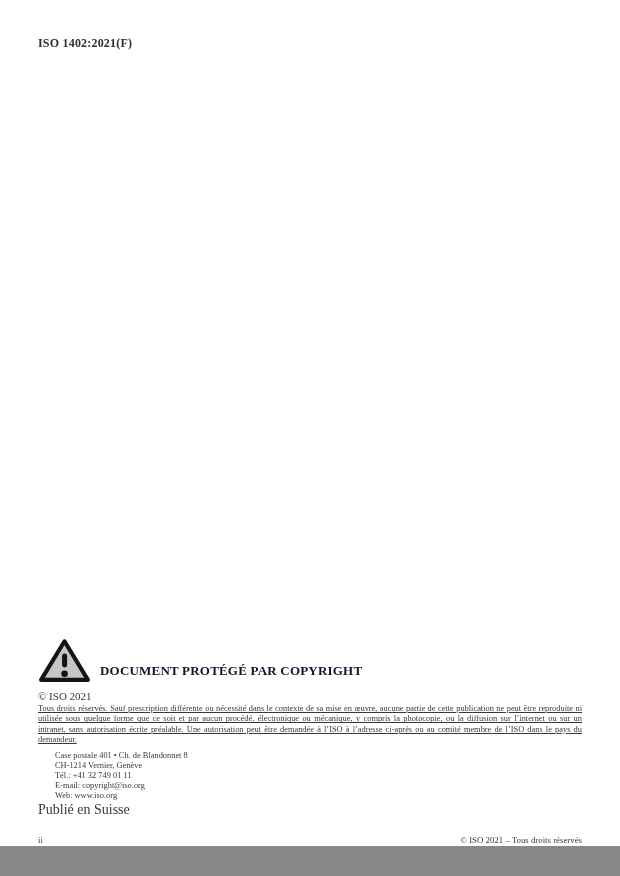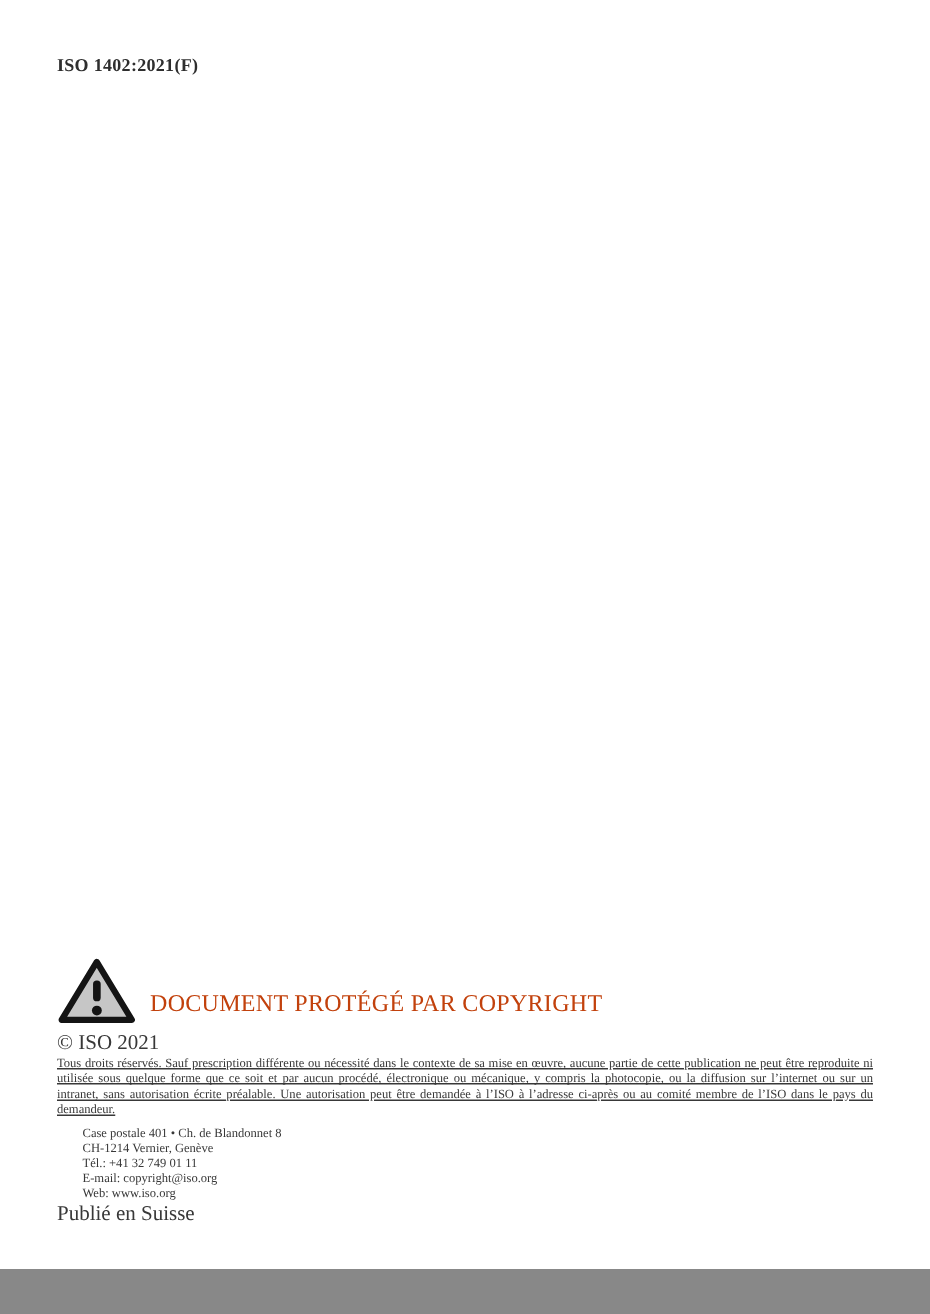--- a/index.html
+++ b/index.html
@@ -33,31 +33,31 @@
     display: flex;
     align-items: flex-end;
     height: 46px;
   }
   .warning-icon {
     width: 53px;
     height: 46px;
     flex: 0 0 auto;
   }
   .copyright-heading {
-    font-size: 16px;
-    font-weight: normal;
+    font-size: 13px;
+    font-weight: bold;
     letter-spacing: 0.2px;
-    color: #c2410c;
+    color: #0f172a;
     margin-left: 9px;
     margin-bottom: 5px;
     white-space: nowrap;
   }
   .copyright-notice {
     margin-top: 7px;
-    font-size: 14px;
+    font-size: 11px;
     line-height: 10px;
   }
   .copyright-body {
     margin-top: 3px;
     font-size: 8.4px;
     line-height: 10.4px;
     text-align: justify;
     word-spacing: 0.2px;
     text-decoration: underline;
   }
@@ -109,14 +109,18 @@
       <div>CH-1214 Vernier, Genève</div>
       <div>Tél.: +41 32 749 01 11</div>
       <div>E-mail: copyright@iso.org</div>
       <div>Web: www.iso.org</div>
     </div>
 
     <div class="published-line">Publié en Suisse</div>
 
   </div>
 
+  <div class="doc-footer">
+    <span>ii</span>
+    <span>© ISO 2021 – Tous droits réservés</span>
+  </div>
 
 </div>
 
 </body></html>

